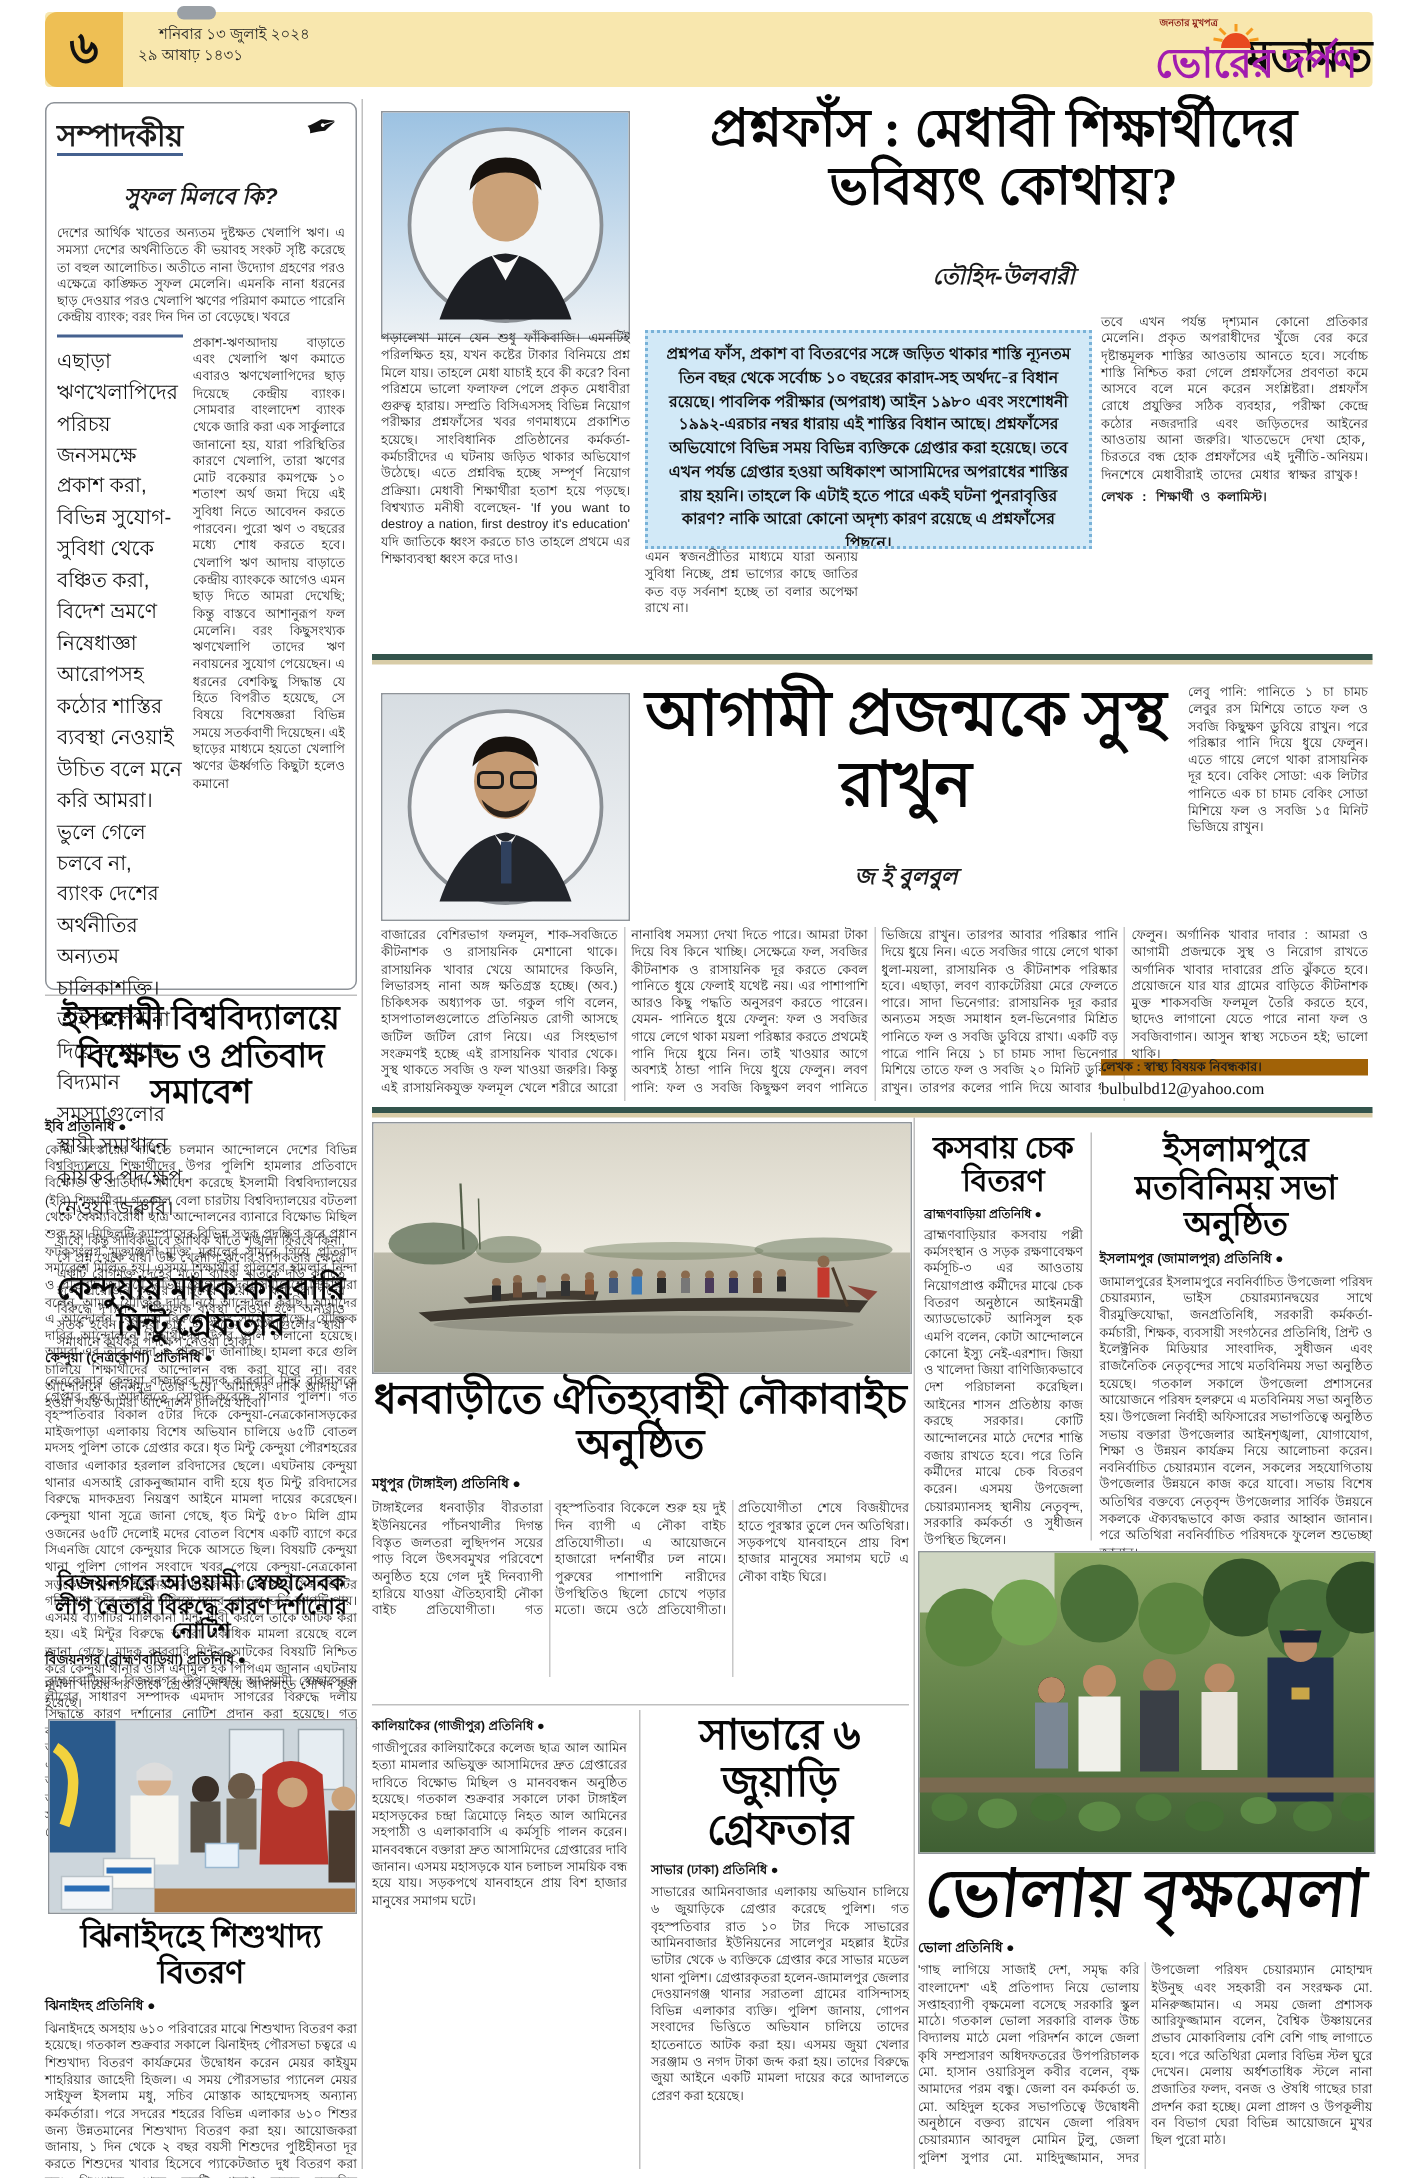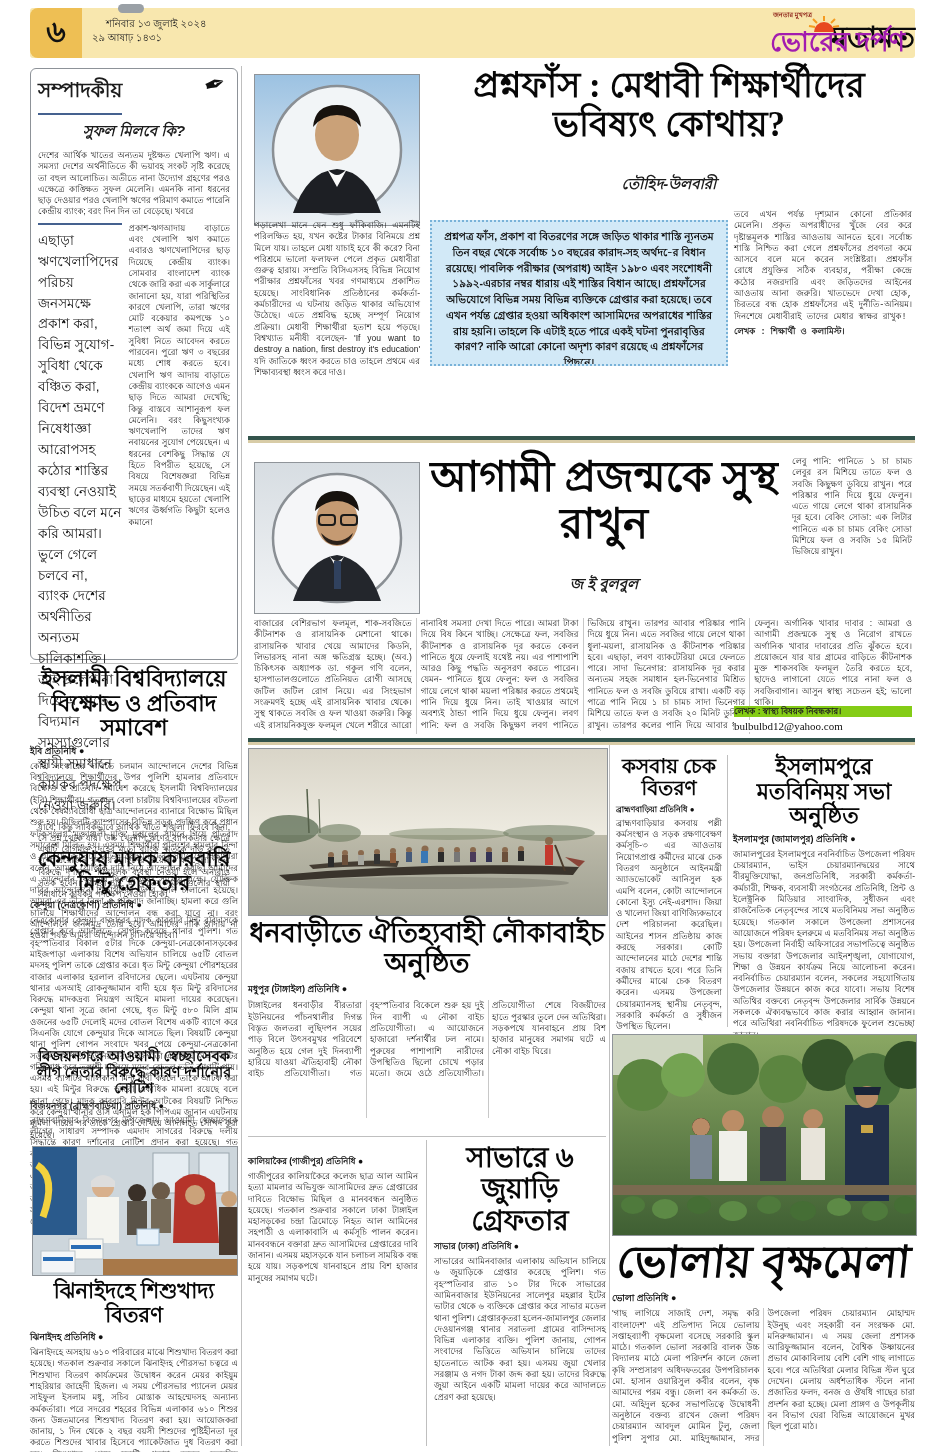--- a/index.html
+++ b/index.html
@@ -58,21 +58,21 @@
     </div>
   </div>
 
   <div class="abs vrule" style="left:241px;top:66px;height:1380px;"></div>
   <div class="abs vrule" style="left:609px;top:745px;height:701px;"></div>
   <div class="abs vrule" style="left:727px;top:755px;height:272px;"></div>
   <div class="abs vrule" style="left:426px;top:1140px;height:306px;"></div>
 
   <div class="abs" style="left:30px;top:68px;width:208px;height:592px;border:1.5px solid #8d9298;border-radius:6px;padding:6px 7px;box-sizing:border-box;">
     <div style="position:relative;height:40px;">
-      <span style="font-family:'Liberation Serif',serif;font-size:20px;font-weight:bold;border-bottom:2px solid #45618f;padding-bottom:12px;">সম্পাদকীয়</span>
+      <span style="font-family:'Liberation Serif',serif;font-size:20px;font-weight:bold;border-bottom:2px solid #45618f;padding-bottom:0;">সম্পাদকীয়</span>
       <span class="abs" style="right:4px;top:-6px;font-size:26px;transform:rotate(-18deg);color:#111;">✒</span>
     </div>
     <div style="text-align:center;font-style:italic;font-size:15px;font-weight:bold;margin:4px 0 6px;">সুফল মিলবে কি?</div>
     <div class="body-t">দেশের আর্থিক খাতের অন্যতম দুষ্টক্ষত খেলাপি ঋণ। এ সমস্যা দেশের অর্থনীতিতে কী ভয়াবহ সংকট সৃষ্টি করেছে তা বহুল আলোচিত। অতীতে নানা উদ্যোগ গ্রহণের পরও এক্ষেত্রে কাঙ্ক্ষিত সুফল মেলেনি। এমনকি নানা ধরনের ছাড় দেওয়ার পরও খেলাপি ঋণের পরিমাণ কমাতে পারেনি কেন্দ্রীয় ব্যাংক; বরং দিন দিন তা বেড়েছে। খবরে</div>
     <div style="display:flex;gap:7px;margin-top:5px;">
       <div class="quote" style="width:84px;border-top:2px solid #45618f;padding-top:6px;">এছাড়া ঋণখেলাপিদের পরিচয় জনসমক্ষে প্রকাশ করা, বিভিন্ন সুযোগ-সুবিধা থেকে বঞ্চিত করা, বিদেশ ভ্রমণে নিষেধাজ্ঞা আরোপসহ কঠোর শাস্তির ব্যবস্থা নেওয়াই উচিত বলে মনে করি আমরা। ভুলে গেলে চলবে না, ব্যাংক দেশের অর্থনীতির অন্যতম চালিকাশক্তি। তাই প্রলেপ না দিয়ে এ খাতে বিদ্যমান সমস্যাগুলোর স্থায়ী সমাধানে কার্যকর পদক্ষেপ নেওয়া জরুরি।</div>
       <div class="body-t" style="width:102px;">প্রকাশ-ঋণআদায় বাড়াতে এবং খেলাপি ঋণ কমাতে এবারও ঋণখেলাপিদের ছাড় দিয়েছে কেন্দ্রীয় ব্যাংক। সোমবার বাংলাদেশ ব্যাংক থেকে জারি করা এক সার্কুলারে জানানো হয়, যারা পরিস্থিতির কারণে খেলাপি, তারা ঋণের মোট বকেয়ার কমপক্ষে ১০ শতাংশ অর্থ জমা দিয়ে এই সুবিধা নিতে আবেদন করতে পারবেন। পুরো ঋণ ৩ বছরের মধ্যে শোধ করতে হবে। খেলাপি ঋণ আদায় বাড়াতে কেন্দ্রীয় ব্যাংককে আগেও এমন ছাড় দিতে আমরা দেখেছি; কিন্তু বাস্তবে আশানুরূপ ফল মেলেনি। বরং কিছুসংখ্যক ঋণখেলাপি তাদের ঋণ নবায়নের সুযোগ পেয়েছেন। এ ধরনের বেশকিছু সিদ্ধান্ত যে হিতে বিপরীত হয়েছে, সে বিষয়ে বিশেষজ্ঞরা বিভিন্ন সময়ে সতর্কবাণী দিয়েছেন। এই ছাড়ের মাধ্যমে হয়তো খেলাপি ঋণের ঊর্ধ্বগতি কিছুটা হলেও কমানো</div>
     </div>
     <div class="body-t" style="margin-top:5px;">যাবে; কিন্তু সার্বিকভাবে আর্থিক খাতে শৃঙ্খলা ফিরবে কিনা, সে প্রশ্ন থেকে যায়। উচ্চ খেলাপি ঋণের ব্যাপকতার ক্ষেত্রে একটি রোগমুক্ত দেহের মতো ব্যাংক খাতকে দাঁড় করাতে হলে প্রয়োজন কঠোর আইনের প্রয়োগ। ঋণখেলাপিদের বিরুদ্ধে দৃশ্যমান শাস্তিমূলক ব্যবস্থা নেওয়া হলে অন্যরাও সতর্ক হবেন। আমরা চাই, এ খাতের সমস্যাগুলোর স্থায়ী সমাধানে কার্যকর পদক্ষেপ নেওয়া হোক।</div>
   </div>
@@ -140,20 +140,21 @@
       <ellipse cx="82" cy="60" rx="22" ry="26" fill="#caa178"></ellipse>
       <path d="M58 52 Q60 30 82 30 Q104 30 106 52 Q96 40 82 40 Q68 40 58 52 Z" fill="#17120e"></path>
       <path d="M38 138 Q52 96 82 94 Q112 96 126 138 Z" fill="#1d1f24"></path>
       <path d="M72 94 L82 112 L92 94 Q86 100 82 100 Q78 100 72 94 Z" fill="#fafafa"></path>
     </svg>
     <div class="abs" style="left:178px;top:108px;width:486px;text-align:center;font-size:15px;font-weight:bold;font-style:italic;">তৌহিদ-উলবারী</div>
     <div class="abs hl" style="left:178px;top:2px;width:486px;font-size:35px;">প্রশ্নফাঁস : মেধাবী শিক্ষার্থীদের ভবিষ্যৎ কোথায়?</div>
 
     <div class="abs body-t" style="left:6px;top:156px;width:166px;height:212px;">পড়ালেখা মানে যেন শুধু ফাঁকিবাজি। এমনটিই পরিলক্ষিত হয়, যখন কষ্টের টাকার বিনিময়ে প্রশ্ন মিলে যায়। তাহলে মেধা যাচাই হবে কী করে? বিনা পরিশ্রমে ভালো ফলাফল পেলে প্রকৃত মেধাবীরা গুরুত্ব হারায়। সম্প্রতি বিসিএসসহ বিভিন্ন নিয়োগ পরীক্ষার প্রশ্নফাঁসের খবর গণমাধ্যমে প্রকাশিত হয়েছে। সাংবিধানিক প্রতিষ্ঠানের কর্মকর্তা-কর্মচারীদের এ ঘটনায় জড়িত থাকার অভিযোগ উঠেছে। এতে প্রশ্নবিদ্ধ হচ্ছে সম্পূর্ণ নিয়োগ প্রক্রিয়া। মেধাবী শিক্ষার্থীরা হতাশ হয়ে পড়ছে। বিশ্বখ্যাত মনীষী বলেছেন- 'If you want to destroy a nation, first destroy it's education' যদি জাতিকে ধ্বংস করতে চাও তাহলে প্রথমে এর শিক্ষাব্যবস্থা ধ্বংস করে দাও।</div>
     <div class="abs bluebox" style="left:182px;top:156px;width:276px;height:128px;overflow:hidden;">প্রশ্নপত্র ফাঁস, প্রকাশ বা বিতরণের সঙ্গে জড়িত থাকার শাস্তি ন্যূনতম তিন বছর থেকে সর্বোচ্চ ১০ বছরের কারাদ-সহ অর্থদ-ের বিধান রয়েছে। পাবলিক পরীক্ষার (অপরাধ) আইন ১৯৮০ এবং সংশোধনী ১৯৯২-এরচার নম্বর ধারায় এই শাস্তির বিধান আছে। প্রশ্নফাঁসের অভিযোগে বিভিন্ন সময় বিভিন্ন ব্যক্তিকে গ্রেপ্তার করা হয়েছে। তবে এখন পর্যন্ত গ্রেপ্তার হওয়া অধিকাংশ আসামিদের অপরাধের শাস্তির রায় হয়নি। তাহলে কি এটাই হতে পারে একই ঘটনা পুনরাবৃত্তির কারণ? নাকি আরো কোনো অদৃশ্য কারণ রয়েছে এ প্রশ্নফাঁসের পিছনে।</div>
+    <div class="abs body-t" style="left:182px;top:302px;width:142px;height:64px;">এমন স্বজনপ্রীতির মাধ্যমে যারা অন্যায় সুবিধা নিচ্ছে, প্রশ্ন ভাগ্যের কাছে জাতির কত বড় সর্বনাশ হচ্ছে তা বলার অপেক্ষা রাখে না।</div>
     <div class="abs" style="left:486px;top:146px;width:178px;height:218px;font-family:Liberation Mono, monospace;">
       <div class="body-t">তবে এখন পর্যন্ত দৃশ্যমান কোনো প্রতিকার মেলেনি। প্রকৃত অপরাধীদের খুঁজে বের করে দৃষ্টান্তমূলক শাস্তির আওতায় আনতে হবে। সর্বোচ্চ শাস্তি নিশ্চিত করা গেলে প্রশ্নফাঁসের প্রবণতা কমে আসবে বলে মনে করেন সংশ্লিষ্টরা। প্রশ্নফাঁস রোধে প্রযুক্তির সঠিক ব্যবহার, পরীক্ষা কেন্দ্রে কঠোর নজরদারি এবং জড়িতদের আইনের আওতায় আনা জরুরি। খাতভেদে দেখা হোক, চিরতরে বন্ধ হোক প্রশ্নফাঁসের এই দুর্নীতি-অনিয়ম। দিনশেষে মেধাবীরাই তাদের মেধার স্বাক্ষর রাখুক!</div>
       <div class="body-t footer-line" style="margin-top:4px;">লেখক : শিক্ষার্থী ও কলামিস্ট।</div>
     </div>
   </div>
   <div class="abs sep" style="left:248px;top:436px;width:667px;"></div>
 
   <div class="abs" style="left:248px;top:448px;width:667px;height:288px;">
     <svg class="abs photo-frame" style="left:6px;top:14px;" width="164" height="150" viewBox="0 0 164 150">
       <defs>
@@ -172,21 +173,21 @@
       <path d="M38 138 Q52 96 82 92 Q112 96 126 138 Z" fill="#23262c"></path>
       <path d="M74 92 L82 106 L90 92 Q86 98 82 98 Q78 98 74 92 Z" fill="#f5f5f5"></path>
       <rect x="79" y="98" width="7" height="28" fill="#30415e"></rect>
     </svg>
     <div class="abs hl" style="left:180px;top:6px;width:352px;font-size:42px;">আগামী প্রজন্মকে সুস্থ রাখুন</div>
     <div class="abs" style="left:180px;top:124px;width:352px;text-align:center;font-size:15px;font-weight:bold;font-style:italic;">জ ই বুলবুল</div>
     <div class="abs body-t" style="left:544px;top:8px;width:120px;height:148px;">লেবু পানি: পানিতে ১ চা চামচ লেবুর রস মিশিয়ে তাতে ফল ও সবজি কিছুক্ষণ ডুবিয়ে রাখুন। পরে পরিষ্কার পানি দিয়ে ধুয়ে ফেলুন। এতে গায়ে লেগে থাকা রাসায়নিক দূর হবে। বেকিং সোডা: এক লিটার পানিতে এক চা চামচ বেকিং সোডা মিশিয়ে ফল ও সবজি ১৫ মিনিট ভিজিয়ে রাখুন।</div>
     <div class="abs" style="left:6px;top:170px;width:658px;height:116px;">
       <div class="body-t cols4" style="height:116px;overflow:hidden;">বাজারের বেশিরভাগ ফলমূল, শাক-সবজিতে কীটনাশক ও রাসায়নিক মেশানো থাকে। রাসায়নিক খাবার খেয়ে আমাদের কিডনি, লিভারসহ নানা অঙ্গ ক্ষতিগ্রস্ত হচ্ছে। (অব.) চিকিৎসক অধ্যাপক ডা. গকুল গণি বলেন, হাসপাতালগুলোতে প্রতিনিয়ত রোগী আসছে জটিল জটিল রোগ নিয়ে। এর সিংহভাগ সংক্রমণই হচ্ছে এই রাসায়নিক খাবার থেকে। সুস্থ থাকতে সবজি ও ফল খাওয়া জরুরি। কিন্তু এই রাসায়নিকযুক্ত ফলমূল খেলে শরীরে আরো নানাবিধ সমস্যা দেখা দিতে পারে। আমরা টাকা দিয়ে বিষ কিনে খাচ্ছি। সেক্ষেত্রে ফল, সবজির কীটনাশক ও রাসায়নিক দূর করতে কেবল পানিতে ধুয়ে ফেলাই যথেষ্ট নয়। এর পাশাপাশি আরও কিছু পদ্ধতি অনুসরণ করতে পারেন। যেমন- পানিতে ধুয়ে ফেলুন: ফল ও সবজির গায়ে লেগে থাকা ময়লা পরিষ্কার করতে প্রথমেই পানি দিয়ে ধুয়ে নিন। তাই খাওয়ার আগে অবশ্যই ঠান্ডা পানি দিয়ে ধুয়ে ফেলুন। লবণ পানি: ফল ও সবজি কিছুক্ষণ লবণ পানিতে ভিজিয়ে রাখুন। তারপর আবার পরিষ্কার পানি দিয়ে ধুয়ে নিন। এতে সবজির গায়ে লেগে থাকা ধুলা-ময়লা, রাসায়নিক ও কীটনাশক পরিষ্কার হবে। এছাড়া, লবণ ব্যাকটেরিয়া মেরে ফেলতে পারে। সাদা ভিনেগার: রাসায়নিক দূর করার অন্যতম সহজ সমাধান হল-ভিনেগার মিশ্রিত পানিতে ফল ও সবজি ডুবিয়ে রাখা। একটি বড় পাত্রে পানি নিয়ে ১ চা চামচ সাদা ভিনেগার মিশিয়ে তাতে ফল ও সবজি ২০ মিনিট ডুবিয়ে রাখুন। তারপর কলের পানি দিয়ে আবার ধুয়ে ফেলুন। অর্গানিক খাবার দাবার : আমরা ও আগামী প্রজন্মকে সুস্থ ও নিরোগ রাখতে অর্গানিক খাবার দাবারের প্রতি ঝুঁকতে হবে। প্রয়োজনে যার যার গ্রামের বাড়িতে কীটনাশক মুক্ত শাকসবজি ফলমূল তৈরি করতে হবে, ছাদেও লাগানো যেতে পারে নানা ফল ও সবজিবাগান। আসুন স্বাস্থ্য সচেতন হই; ভালো থাকি।</div>
     </div>
-    <div class="abs body-t footer-line" style="left:486px;top:258px;width:178px;background:#84cc16;">লেখক : স্বাস্থ্য বিষয়ক নিবন্ধকার।</div>
+    <div class="abs body-t footer-line" style="left:486px;top:258px;width:178px;background:#a16207;">লেখক : স্বাস্থ্য বিষয়ক নিবন্ধকার।</div>
     <div class="abs email" style="left:486px;top:272px;width:178px;background:#fff;">bulbulbd12@yahoo.com</div>
   </div>
   <div class="abs sep" style="left:248px;top:738px;width:667px;"></div>
 
   <svg class="abs photo-frame" style="left:248px;top:748px;" width="358" height="166" viewBox="0 0 358 166">
     <defs>
       <linearGradient id="sky" x1="0" y1="0" x2="0" y2="1">
         <stop offset="0" stop-color="#d9d5c8"></stop>
           <stop offset="1" stop-color="#efece2"></stop>
         </linearGradient>
@@ -241,21 +242,21 @@
   </svg>
 
   <div class="abs" style="left:248px;top:918px;width:358px;">
     <div class="hl" style="font-size:27px;">ধনবাড়ীতে ঐতিহ্যবাহী নৌকাবাইচ অনুষ্ঠিত</div>
     <div class="byline" style="margin:4px 0 3px;">মধুপুর (টাঙ্গাইল) প্রতিনিধি ●</div>
     <div class="body-t cols3" style="height:118px;overflow:hidden;">টাঙ্গাইলের ধনবাড়ীর বীরতারা ইউনিয়নের পাঁচনথালীর দিগন্ত বিস্তৃত জলতরা লুছিদপন সয়ের পাড় বিলে উৎসবমুখর পরিবেশে অনুষ্ঠিত হয়ে গেল দুই দিনব্যাপী হারিয়ে যাওয়া ঐতিহ্যবাহী নৌকা বাইচ প্রতিযোগীতা। গত বৃহস্পতিবার বিকেলে শুরু হয় দুই দিন ব্যাপী এ নৌকা বাইচ প্রতিযোগীতা। এ আয়োজনে হাজারো দর্শনার্থীর ঢল নামে। পুরুষের পাশাপাশি নারীদের উপস্থিতিও ছিলো চোখে পড়ার মতো। জমে ওঠে প্রতিযোগীতা। প্রতিযোগীতা শেষে বিজয়ীদের হাতে পুরস্কার তুলে দেন অতিথিরা। সড়কপথে যানবাহনে প্রায় বিশ হাজার মানুষের সমাগম ঘটে এ নৌকা বাইচ ঘিরে।</div>
   </div>
   <div class="abs hrule" style="left:248px;top:1136px;width:358px;"></div>
 
   <div class="abs" style="left:248px;top:1142px;width:170px;">
-    <div class="byline" style="margin:13px 0 2px;font-size:8.5px;">কালিয়াকৈর (গাজীপুর) প্রতিনিধি ●</div>
+    <div class="byline" style="margin:2px 0 2px;font-size:8.5px;">কালিয়াকৈর (গাজীপুর) প্রতিনিধি ●</div>
     <div class="body-t">গাজীপুরের কালিয়াকৈরে কলেজ ছাত্র আল আমিন হত্যা মামলার অভিযুক্ত আসামিদের দ্রুত গ্রেপ্তারের দাবিতে বিক্ষোভ মিছিল ও মানববন্ধন অনুষ্ঠিত হয়েছে। গতকাল শুক্রবার সকালে ঢাকা টাঙ্গাইল মহাসড়কের চন্দ্রা ত্রিমোড়ে নিহত আল আমিনের সহপাঠী ও এলাকাবাসি এ কর্মসূচি পালন করেন। মানববন্ধনে বক্তারা দ্রুত আসামিদের গ্রেপ্তারের দাবি জানান। এসময় মহাসড়কে যান চলাচল সাময়িক বন্ধ হয়ে যায়। সড়কপথে যানবাহনে প্রায় বিশ হাজার মানুষের সমাগম ঘটে।</div>
   </div>
 
   <div class="abs" style="left:434px;top:1142px;width:172px;">
     <div class="hl" style="font-size:28px;">সাভারে ৬ জুয়াড়ি গ্রেফতার</div>
     <div class="byline" style="margin:4px 0 2px;font-size:8.5px;">সাভার (ঢাকা) প্রতিনিধি ●</div>
     <div class="body-t">সাভারের আমিনবাজার এলাকায় অভিযান চালিয়ে ৬ জুয়াড়িকে গ্রেপ্তার করেছে পুলিশ। গত বৃহস্পতিবার রাত ১০ টার দিকে সাভারের আমিনবাজার ইউনিয়নের সালেপুর মহল্লার ইটের ভাটার থেকে ৬ ব্যক্তিকে গ্রেপ্তার করে সাভার মডেল থানা পুলিশ। গ্রেপ্তারকৃতরা হলেন-জামালপুর জেলার দেওয়ানগঞ্জ থানার সরাতলা গ্রামের বাসিন্দাসহ বিভিন্ন এলাকার ব্যক্তি। পুলিশ জানায়, গোপন সংবাদের ভিত্তিতে অভিযান চালিয়ে তাদের হাতেনাতে আটক করা হয়। এসময় জুয়া খেলার সরঞ্জাম ও নগদ টাকা জব্দ করা হয়। তাদের বিরুদ্ধে জুয়া আইনে একটি মামলা দায়ের করে আদালতে প্রেরণ করা হয়েছে।</div>
   </div>
 
   <div class="abs" style="left:616px;top:755px;width:106px;">

